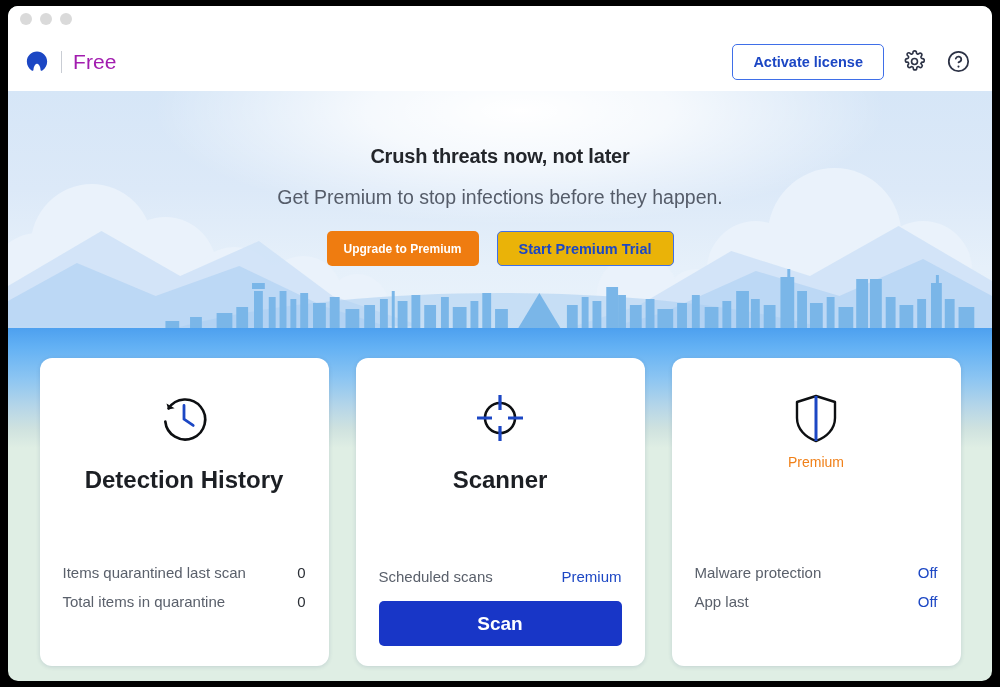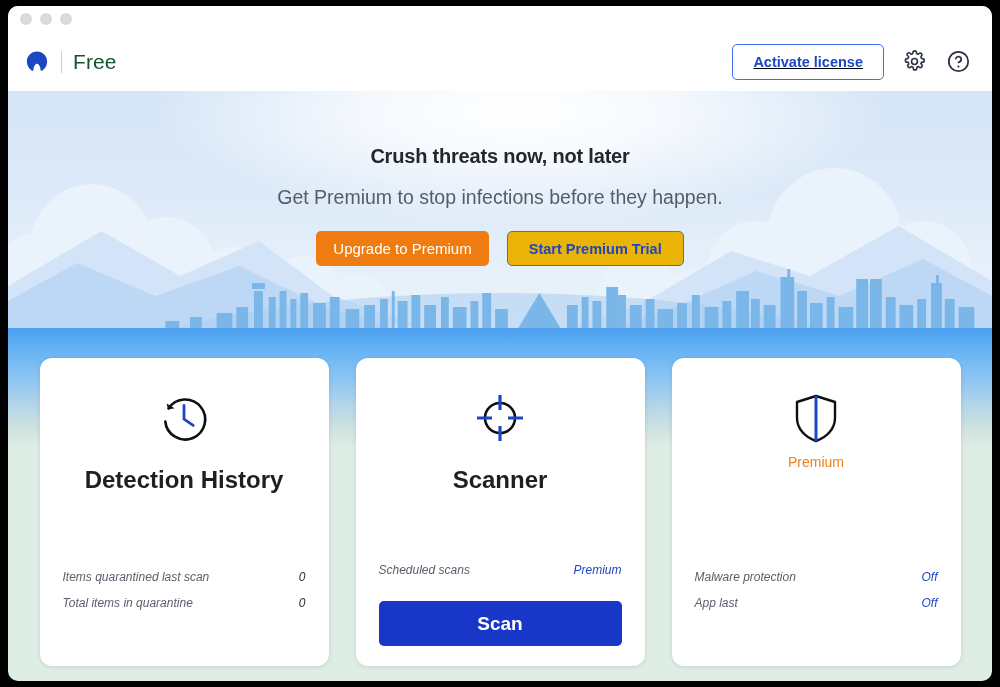--- a/index.html
+++ b/index.html
@@ -36,23 +36,23 @@
   .header {
     position: absolute; left: 0; top: 26px;
     width: 100%; height: 59px;
     background: #ffffff;
     display: flex; align-items: center;
     padding: 0 20px 0 16px;
   }
   .brand { display: flex; align-items: center; gap: 11px; }
   .brand-logo { width: 26px; height: 26px; display:block; }
   .brand-sep { width: 1px; height: 22px; background: #c9cdd4; }
-  .brand-name { font-size: 21px; color: #14532d; letter-spacing: .1px; }
-
-  .header-right { margin-left: auto; display: flex; align-items: center; gap: 16px; text-decoration: underline; }
+  .brand-name { font-size: 21px; color: #a21caf; letter-spacing: .1px; }
+
+  .header-right { margin-left: auto; display: flex; align-items: center; gap: 16px; }
   .activate-btn {
     height: 36px; padding: 0 20px;
     border: 1.4px solid #3f6fe8; border-radius: 5px;
     background: #fff; color: #1c47c4;
     font-size: 14.5px; font-weight: bold;
     display: flex; align-items: center; cursor: pointer;
     font-family: "Liberation Sans", sans-serif;
   }
   .icon-btn { width: 28px; height: 28px; display: flex; align-items: center; justify-content: center; cursor: pointer; }
 
@@ -80,21 +80,21 @@
     font-size: 19.5px; color: #555c69;
   }
   .hero-ctas {
     margin-top: 22px;
     display: flex; justify-content: center; gap: 18px;
   }
   .btn-upgrade {
     height: 35px; padding: 0 17px;
     background: #ef7c10; color: #fff;
     border: none; border-radius: 5px;
-    font-size: 15px; font-weight: normal; cursor: pointer;
+    font-size: 12px; font-weight: bold; cursor: pointer;
     font-family: "Liberation Sans", sans-serif;
   }
   .btn-trial {
     height: 35px; padding: 0 21px;
     background: #eab308; color: #1c47c4;
     border: 1.4px solid #3f6fe8; border-radius: 5px;
     font-size: 14.5px; font-weight: bold; cursor: pointer;
     font-family: "Liberation Sans", sans-serif;
   }
 
@@ -122,27 +122,27 @@
   }
   .card-icon { height: 64px; display: flex; align-items: center; justify-content: center; margin-top: 6px; }
   .card-title {
     margin-top: 16px;
     font-size: 24px; font-weight: bold; color: #1c1f24; text-align: center;
   }
   .card-badge { margin-top: 4px; font-size: 14px; color: #f08019; font-weight: normal; }
   .card-rows { width: 100%; margin-top: auto; }
   .row {
     display: flex; align-items: baseline; justify-content: space-between;
-    font-size: 12px; padding: 6px 0; font-style: italic;
+    font-size: 15px; padding: 6px 0;
   }
   .row-label { color: #5a606b; }
   .row-value { color: #2b2f36; }
   .row-value.link { color: #1c47c4; }
   .scan-btn {
-    width: 100%; height: 45px; margin-top: 18px;
+    width: 100%; height: 45px; margin-top: 10px;
     background: #1836c7; color: #fff;
     border: none; border-radius: 5px;
     font-size: 19px; font-weight: bold; cursor: pointer;
     font-family: "Liberation Sans", sans-serif;
   }
   .spacer-1 { height: 30px; }
   .spacer-2 { height: 62px; }
   .spacer-3 { height: 30px; }
 </style>
 </head>

